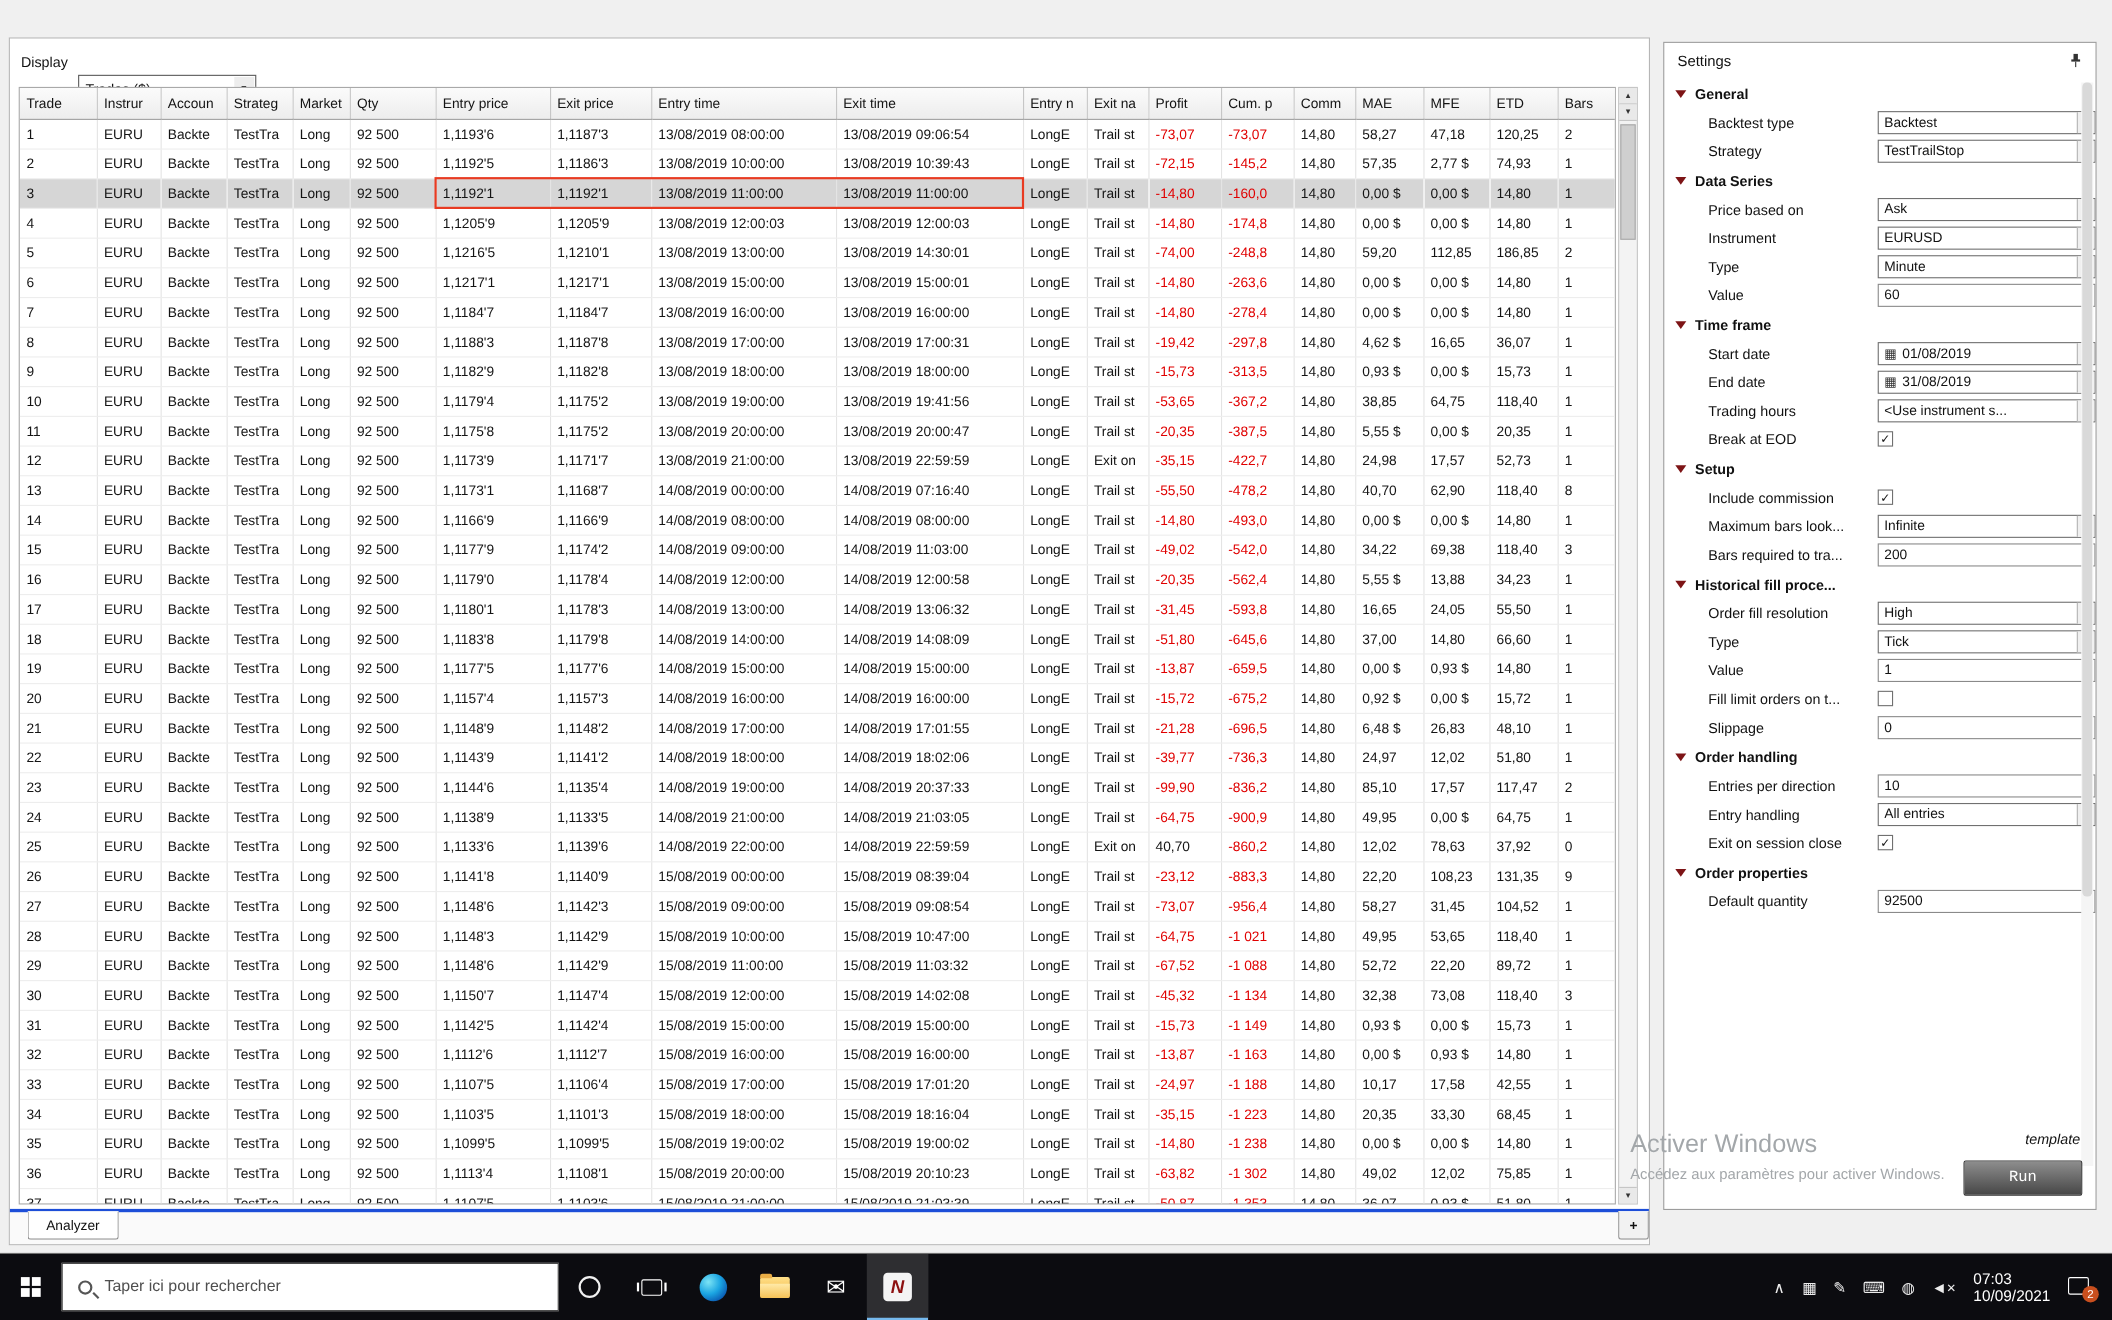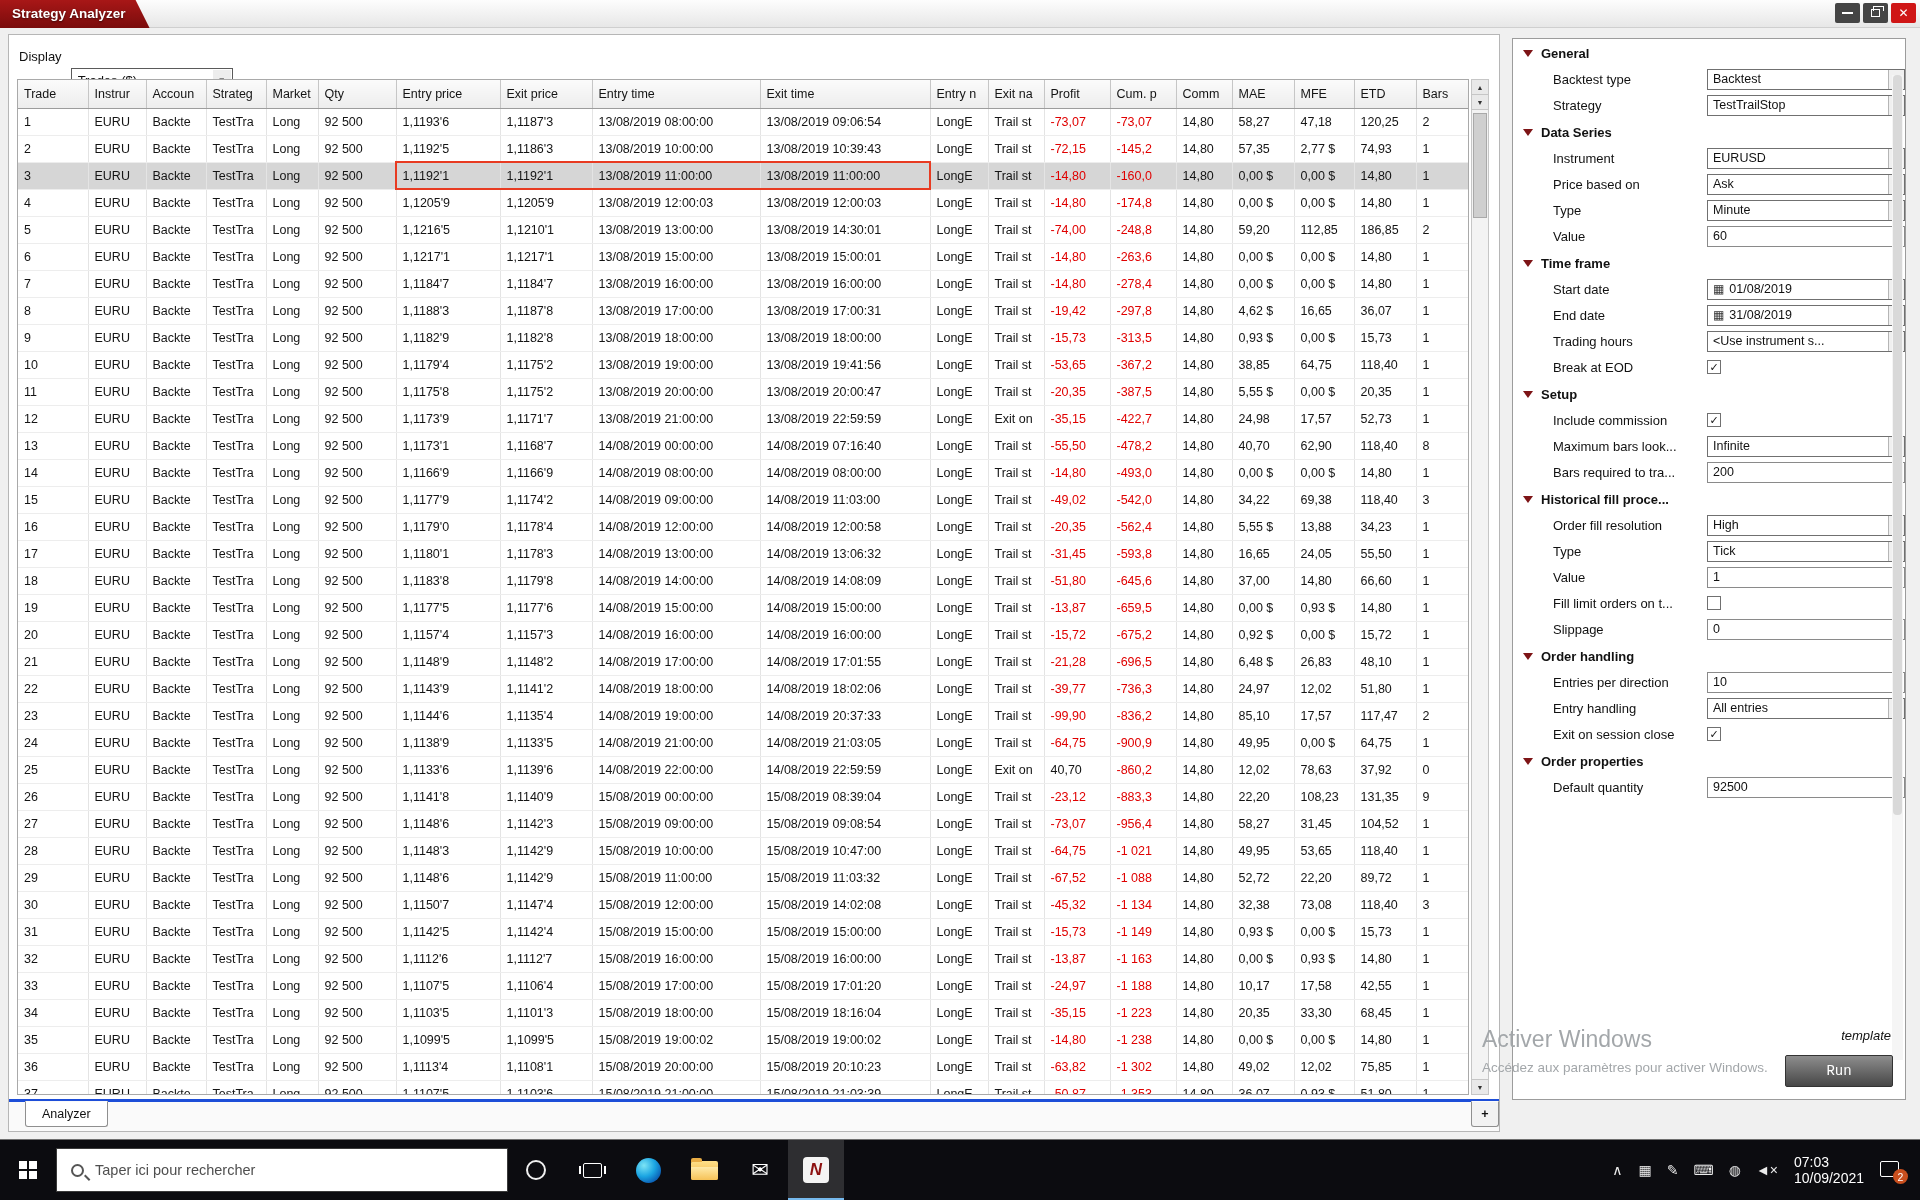--- a/index.html
+++ b/index.html
@@ -103,32 +103,20 @@
   .clock { font-size:14px; line-height:16px; }
   .notif-wrap { position:relative; width:24px; height:22px; }
   .notif { position:absolute; left:0; top:2px; width:19px; height:16px; border:1.5px solid #fff; border-radius:2px; }
   .badge { position:absolute; right:-4px; bottom:-3px; min-width:15px; height:15px; border-radius:8px; background:#c94f1e; color:#fff; font-size:10.5px; display:flex; align-items:center; justify-content:center; padding:0 2px; }
 </style>
 </head>
 <body>
 
 <div class="window">
 
-  <div class="titlebar">
-    <div class="title-tab"><span>Strategy Analyzer</span></div>
-    <div class="win-controls">
-      <div class="wc">
-          <span class="wc-min"></span>
-        </div>
-      <div class="wc">
-          <span class="wc-rest"></span>
-        </div>
-      <div class="wc close"></div>
-    </div>
-  </div>
 
   <div class="left-pane">
     <div class="display-row">
       <span class="display-label">Display</span>
       <div class="display-select">
         <span>Trades ($)</span>
         <span class="dd-arrow"></span>
       </div>
     </div>
 
@@ -968,20 +956,32 @@
       <div class="sb-btn sb-bottom"></div>
     </div>
 
     <div class="tabstrip">
       <div class="tab">Analyzer</div>
       <div class="tab addtab">+</div>
     </div>
   </div>
 
   <div class="settings">
+    <div class="settings-header">
+      <span class="settings-title">Settings</span>
+      <span class="pin">
+        <svg width="12" height="14" viewBox="0 0 12 14">
+            <g fill="#333">
+              <rect x="4" y="1" width="4" height="6"></rect>
+              <rect x="2" y="6" width="8" height="2"></rect>
+              <rect x="5.5" y="8" width="1" height="5"></rect>
+            </g>
+          </svg>
+      </span>
+    </div>
     <div class="settings-body">
         <div class="s-sec">
           <span class="tri"></span>
           <span class="s-sec-label">General</span>
         </div>
         <div class="s-row">
           <div class="s-lab">Backtest type</div>
           <div class="s-ctrl">
             <div class="sel">
               <span class="sel-val">Backtest</span>
@@ -996,33 +996,33 @@
               <span class="sel-val">TestTrailStop</span>
               <span class="sel-arrow"></span>
             </div>
           </div>
         </div>
         <div class="s-sec">
           <span class="tri"></span>
           <span class="s-sec-label">Data Series</span>
         </div>
         <div class="s-row">
+          <div class="s-lab">Price based on</div>
+          <div class="s-ctrl">
+            <div class="sel">
+              <span class="sel-val">Ask</span>
+              <span class="sel-arrow"></span>
+            </div>
+          </div>
+        </div>
+        <div class="s-row">
           <div class="s-lab">Instrument</div>
           <div class="s-ctrl">
             <div class="sel">
               <span class="sel-val">EURUSD</span>
-              <span class="sel-arrow"></span>
-            </div>
-          </div>
-        </div>
-        <div class="s-row">
-          <div class="s-lab">Price based on</div>
-          <div class="s-ctrl">
-            <div class="sel">
-              <span class="sel-val">Ask</span>
               <span class="sel-arrow"></span>
             </div>
           </div>
         </div>
         <div class="s-row">
           <div class="s-lab">Type</div>
           <div class="s-ctrl">
             <div class="sel">
               <span class="sel-val">Minute</span>
               <span class="sel-arrow"></span>

